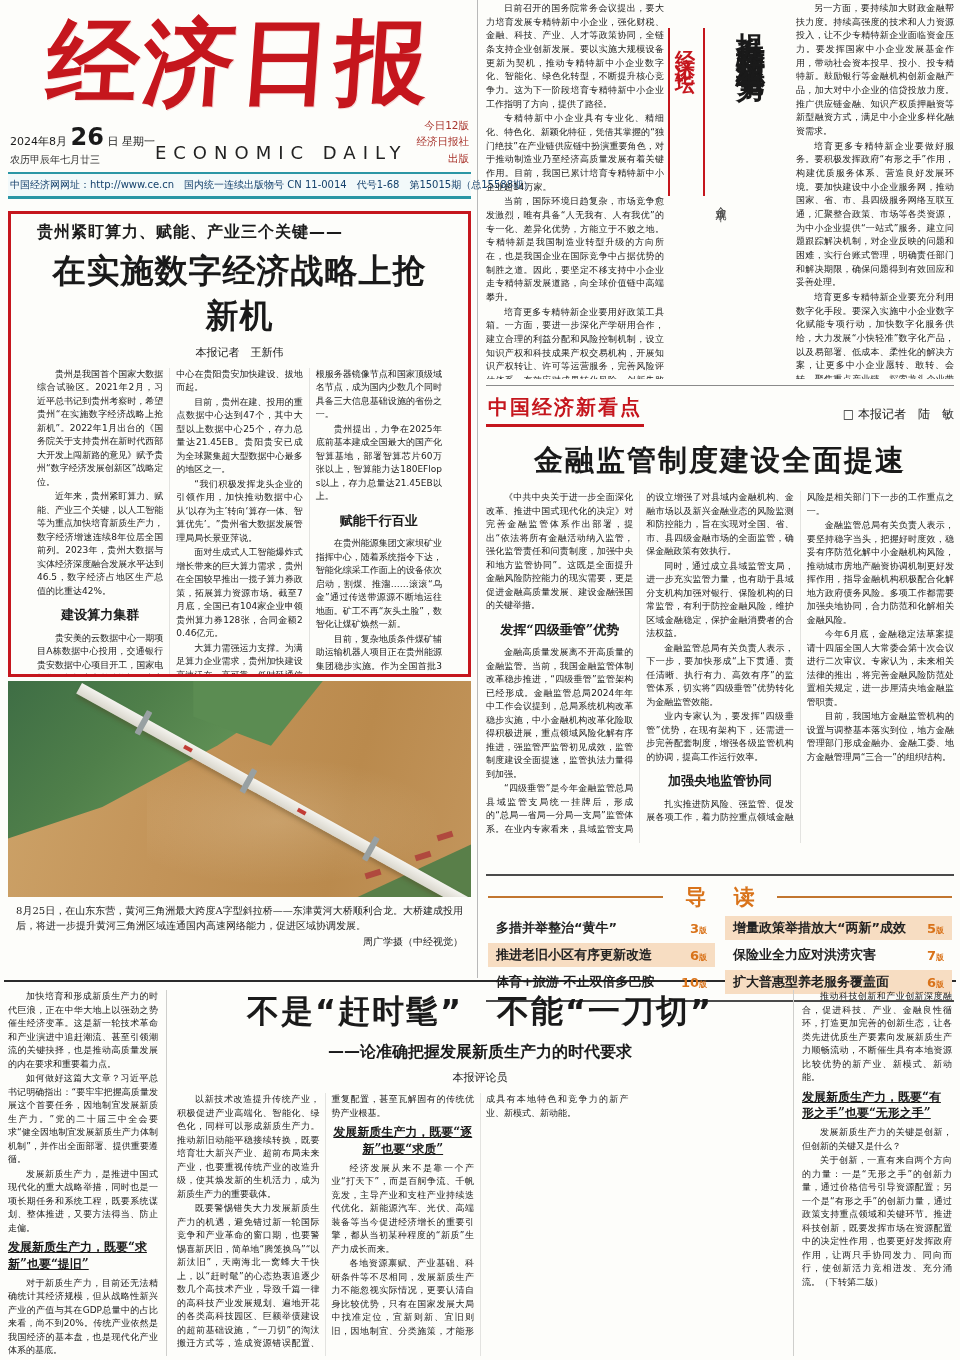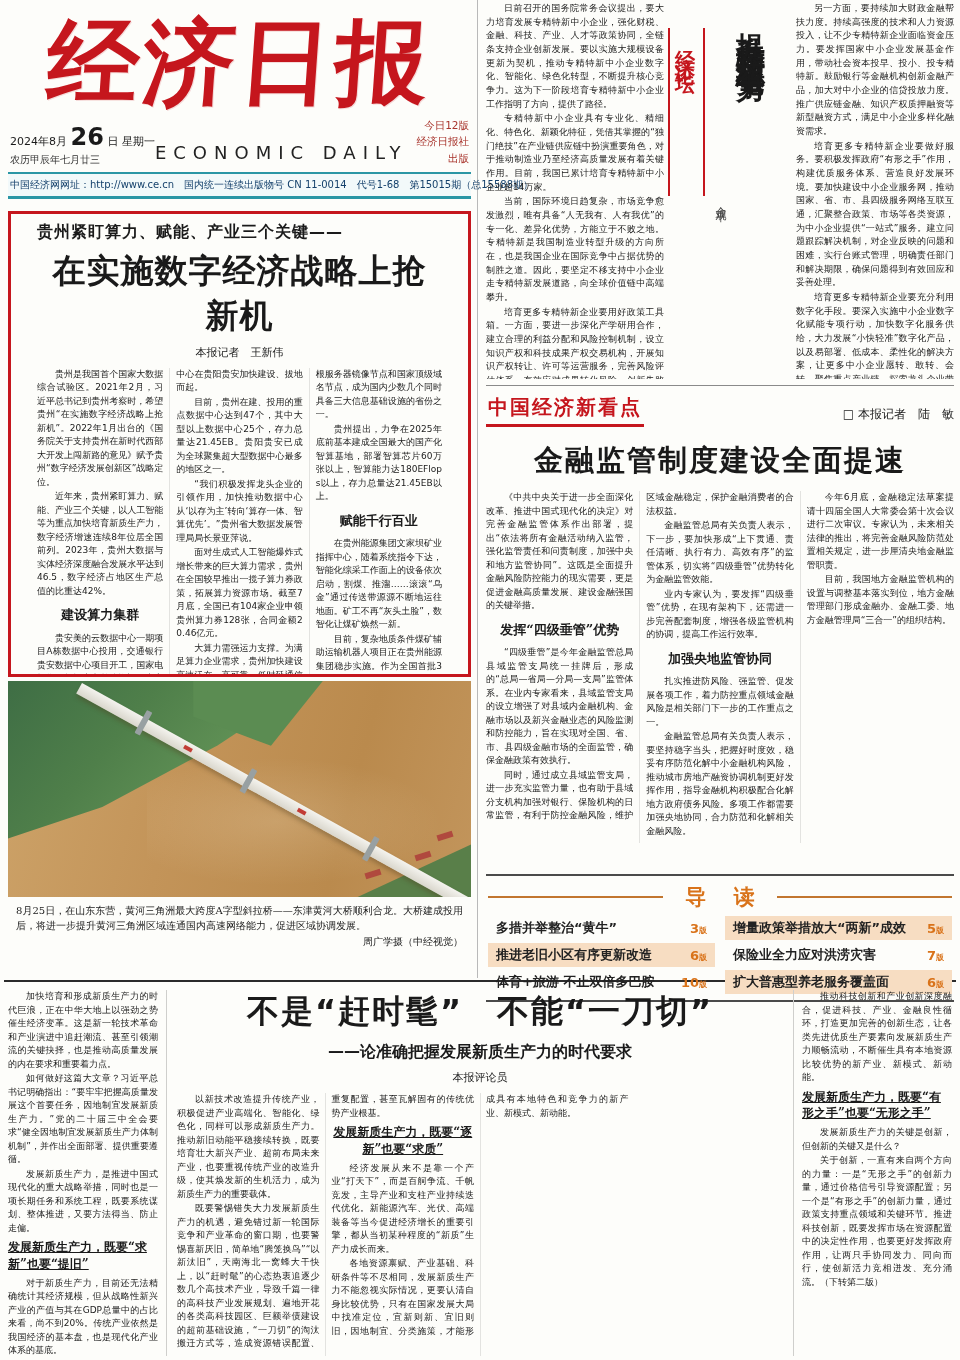--- a/index.html
+++ b/index.html
@@ -210,20 +210,21 @@
 
       <div class="finance">
         <div class="fin-head">
           <span class="fin-label">中国经济新看点</span>
           <span class="fin-byline">□ 本报记者　陆　敏</span>
         </div>
         <div class="fin-title">金融监管制度建设全面提速</div>
         <div class="fin-body">
           <p class="para">《中共中央关于进一步全面深化改革、推进中国式现代化的决定》对完善金融监管体系作出部署，提出“依法将所有金融活动纳入监管，强化监管责任和问责制度，加强中央和地方监管协同”。这既是全面提升金融风险防控能力的现实需要，更是促进金融高质量发展、建设金融强国的关键举措。</p>
           <div class="subhead">发挥“四级垂管”优势</div>
+          <p class="para">金融高质量发展离不开高质量的金融监管。当前，我国金融监管体制改革稳步推进，“四级垂管”监管架构已经形成。金融监管总局2024年年中工作会议提到，总局系统机构改革稳步实施，中小金融机构改革化险取得积极进展，重点领域风险化解有序推进，强监管严监管初见成效，监管制度建设全面提速，监管执法力量得到加强。</p>
           <p class="para">“四级垂管”是今年金融监管总局县域监管支局统一挂牌后，形成的“总局—省局—分局—支局”监管体系。在业内专家看来，县域监管支局的设立增强了对县域内金融机构、金融市场以及新兴金融业态的风险监测和防控能力，旨在实现对全国、省、市、县四级金融市场的全面监管，确保金融政策有效执行。</p>
           <p class="para">同时，通过成立县域监管支局，进一步充实监管力量，也有助于县域分支机构加强对银行、保险机构的日常监管，有利于防控金融风险，维护区域金融稳定，保护金融消费者的合法权益。</p>
           <p class="para">金融监管总局有关负责人表示，下一步，要加快形成“上下贯通、责任清晰、执行有力、高效有序”的监管体系，切实将“四级垂管”优势转化为金融监管效能。</p>
           <p class="para">业内专家认为，要发挥“四级垂管”优势，在现有架构下，还需进一步完善配套制度，增强各级监管机构的协调，提高工作运行效率。</p>
           <div class="subhead">加强央地监管协同</div>
           <p class="para">扎实推进防风险、强监管、促发展各项工作，着力防控重点领域金融风险是相关部门下一步的工作重点之一。</p>
           <p class="para">金融监管总局有关负责人表示，要坚持稳字当头，把握好时度效，稳妥有序防范化解中小金融机构风险，推动城市房地产融资协调机制更好发挥作用，指导金融机构积极配合化解地方政府债务风险。多项工作都需要加强央地协同，合力防范和化解相关金融风险。</p>
           <p class="para">今年6月底，金融稳定法草案提请十四届全国人大常委会第十次会议进行二次审议。专家认为，未来相关法律的推出，将完善金融风险防范处置相关规定，进一步厘清央地金融监管职责。</p>
           <p class="para">目前，我国地方金融监管机构的设置与调整基本落实到位，地方金融管理部门形成金融办、金融工委、地方金融管理局“三合一”的组织结构。</p>
 

